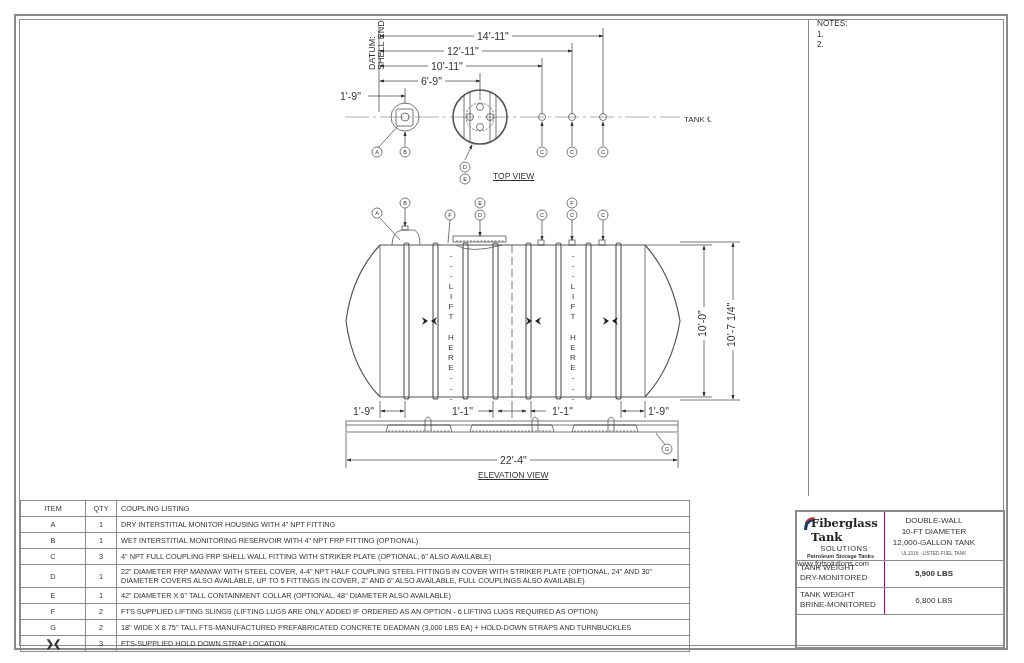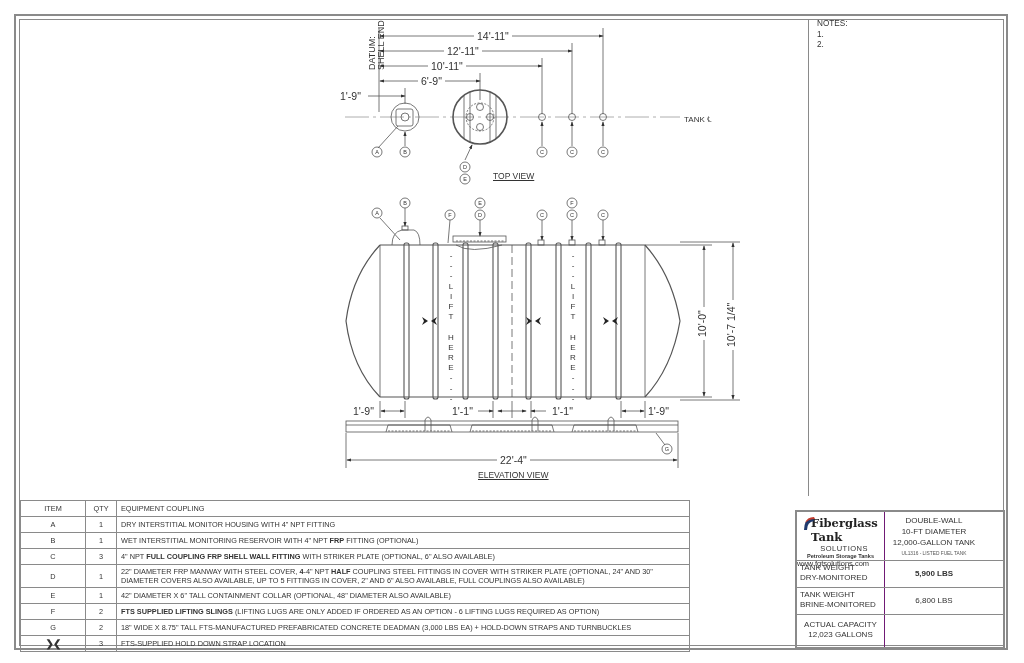--- a/index.html
+++ b/index.html
@@ -15,21 +15,21 @@
   .lbl { position:absolute; font-size:10.5px; color:#333; white-space:nowrap; }
   .lbl.small { font-size:8px; }
   .view-title { position:absolute; font-size:8.5px; text-decoration:underline; color:#333; }
   .vtext { position:absolute; font-size:9px; color:#333; transform:rotate(-90deg); transform-origin:left top; white-space:nowrap; line-height:9px; }
   .lift { position:absolute; font-size:8px; color:#333; width:10px; text-align:center; line-height:10.2px; }
   
   table.equip { position:absolute; left:20px; top:500px; width:670px; border-collapse:collapse; font-size:7.3px; color:#333; }
   table.equip td { border:1px solid #8a8a8a; padding:2px 4px; vertical-align:middle; height:11px; }
   table.equip td.item { width:56px; text-align:center; }
   table.equip td.qty { width:22px; text-align:center; }
-  table.equip b { font-weight:bold; }
+  table.equip b { font-weight:normal; }
   .strap-sym { font-weight:bold; font-size:10px; letter-spacing:-1px; }
   
   .tblock { position:absolute; left:795px; top:510px; width:210px; height:139px; border:2px solid #8a8a8a; box-sizing:border-box; font-size:8px; color:#333; }
   .tb-row { position:absolute; left:0; width:206px; display:flex; border-bottom:1px solid #8a8a8a; }
   .tb-cell { box-sizing:border-box; }
   .tb-left { width:88px; border-right:1px solid #701a75; }
   .tb-right { width:98px; }
   .logo-name { font-family:"DejaVu Serif", serif; font-weight:bold; font-size:11.5px; color:#222; }
   .logo-sol { font-weight:normal; font-size:7.5px; text-align:right; padding-right:16px; letter-spacing:0.5px; }
   .logo-sub { font-weight:bold; font-size:5.6px; text-align:center; }
@@ -254,21 +254,21 @@
 <div class="lbl" style="left:552px;top:405px;">1'-1"</div>
 <div class="lbl" style="left:648px;top:405px;">1'-9"</div>
 <div class="lbl" style="left:497px;top:454px;background:#fff;padding:0 3px;">22'-4"</div>
 <div class="view-title" style="left:478px;top:470px;">ELEVATION VIEW</div>
 
 <table class="equip">
   <tbody>
       <tr>
     <td class="item">ITEM</td>
     <td class="qty">QTY</td>
-    <td>EQUIPMENT COUPLING</td>
+    <td>COUPLING LISTING</td>
   </tr>
   <tr>
     <td class="item">A</td>
     <td class="qty">1</td>
     <td>DRY INTERSTITIAL MONITOR HOUSING WITH 4" NPT FITTING</td>
   </tr>
   <tr>
     <td class="item">B</td>
     <td class="qty">1</td>
     <td><span>WET INTERSTITIAL MONITORING RESERVOIR WITH 4" NPT </span><b>FRP</b><span> FITTING (OPTIONAL)</span></td>
@@ -335,18 +335,14 @@
     <div class="tb-cell tb-right" style="text-align:center;line-height:26px;font-weight:bold;">5,900 LBS</div>
   </div>
   <div class="tb-row" style="top:76px;height:26px;">
     <div class="tb-cell tb-left" style="padding:2px 3px;line-height:10px;">
         <div>TANK WEIGHT</div>
         <div>BRINE-MONITORED</div>
       </div>
     <div class="tb-cell tb-right" style="text-align:center;line-height:26px;">6,800 LBS</div>
   </div>
   <div class="tb-row" style="top:103px;height:32px;border-bottom:none;">
-    <div class="tb-cell tb-left" style="text-align:center;padding-top:5px;line-height:10px;">
-        <div>ACTUAL CAPACITY</div>
-        <div>12,023 GALLONS</div>
-      </div>
   </div>
 </div>
 
 </body></html>

